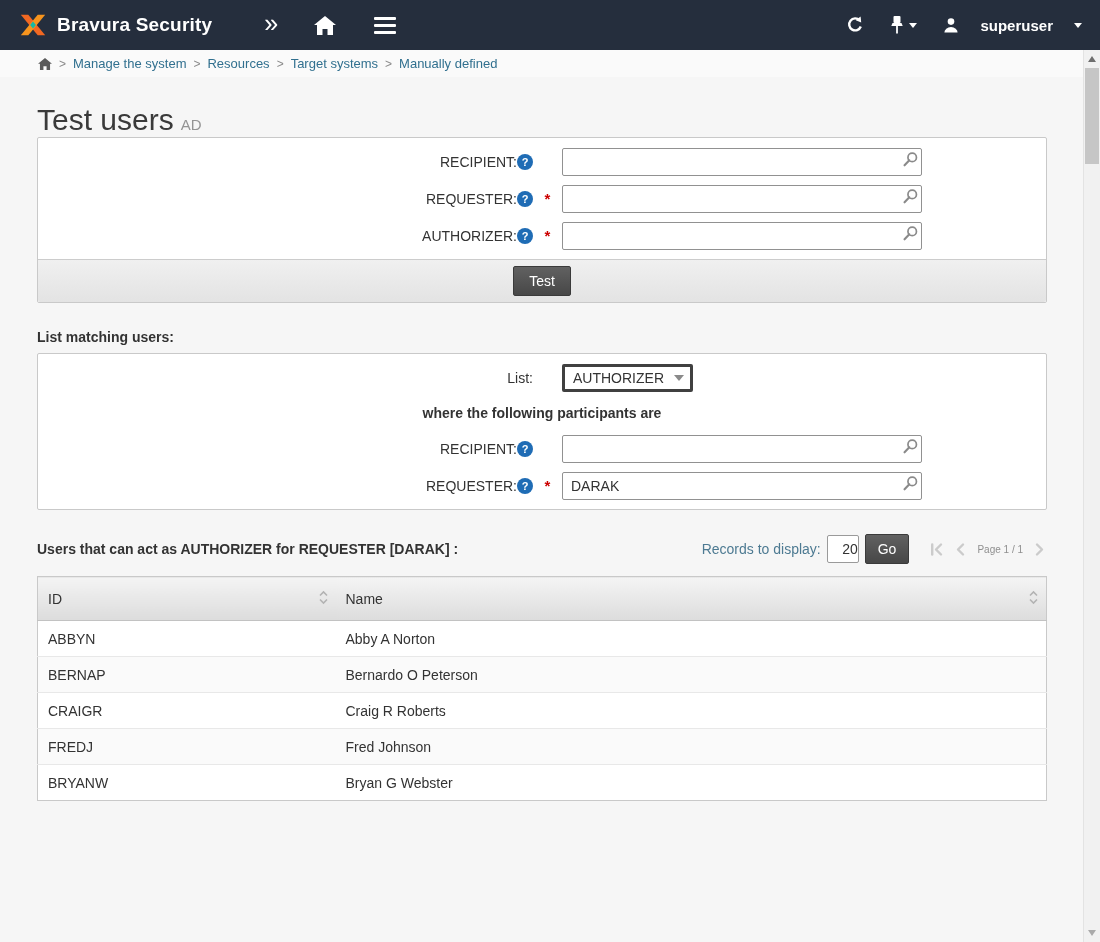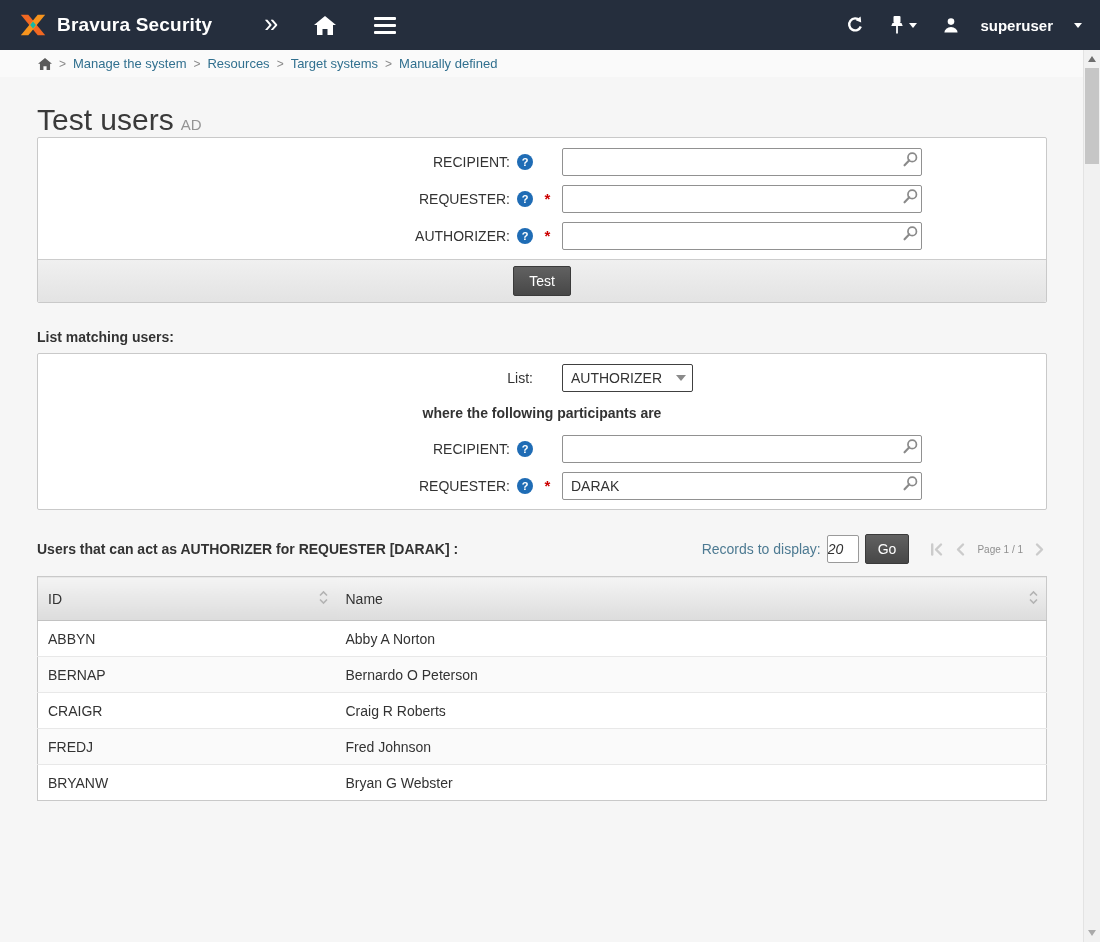--- a/index.html
+++ b/index.html
@@ -31,40 +31,40 @@
 
   
   .content { padding:0 53px 0 37px; }
   .page-title { margin-top:26px; font-size:30px; color:#3a3a3a; font-weight:400; }
   .page-title .suffix { font-size:15px; color:#949494; margin-left:7px; font-weight:400; }
   .section-label { margin:26px 0 8px; font-size:14px; font-weight:bold; color:#333; }
 
   .panel { background:#fff; border:1px solid #c9c9c9; border-radius:2px; }
   .panel-body { padding:5px 0; }
   .frow { display:flex; align-items:center; height:37px; }
-  .flabel { width:495px; display:flex; justify-content:flex-end; align-items:center; gap:7px; font-size:14px; color:#333; }
+  .flabel { width:495px; display:flex; justify-content:flex-end; align-items:center; font-size:14px; color:#333; }
   .fstar { width:29px; text-align:center; color:#cc0000; font-weight:bold; font-size:15px; }
   .help { width:16px; height:16px; border-radius:50%; background:#1f6cb5; color:#fff; font-size:11px; font-weight:bold; display:flex; align-items:center; justify-content:center; cursor:pointer; flex:none; }
   .inputwrap { position:relative; width:360px; }
   .inputwrap input { width:100%; height:28px; border:1px solid #919191; border-radius:2px; padding:0 26px 0 8px; font-size:14px; color:#333; font-family:inherit; background:#fff; }
   .mag { position:absolute; right:3px; top:3px; cursor:pointer; }
   .panel-foot { border-top:1px solid #ccc; background:linear-gradient(#f0f0f0,#e3e3e3); text-align:center; padding:6px 0; border-radius:0 0 2px 2px; }
   .btn-dark { display:inline-block; background:linear-gradient(#616161,#474747); color:#fff; font-size:14px; padding:6px 15px; border:1px solid #3a3a3a; border-radius:2px; cursor:pointer; font-family:inherit; }
 
-  .dropdown { width:131px; height:28px; border:1px solid #404040; border-radius:2px; background:#fff; display:flex; align-items:center; padding-left:8px; font-size:14px; color:#333; position:relative; cursor:pointer; }
+  .dropdown { width:131px; height:28px; border:3px solid #404040; border-radius:2px; background:#fff; display:flex; align-items:center; padding-left:8px; font-size:14px; color:#333; position:relative; cursor:pointer; }
   .dd-zone { position:absolute; right:0; top:0; width:22px; height:100%; display:flex; align-items:center; justify-content:center; }
   .dd-caret { width:0; height:0; border-left:5px solid transparent; border-right:5px solid transparent; border-top:6px solid #8a8a8a; }
   .participants { height:34px; display:flex; align-items:center; justify-content:center; font-weight:bold; font-size:14px; color:#333; }
 
   
   .results-bar { display:flex; align-items:center; margin:24px 0 12px; }
   .results-heading { font-size:14px; font-weight:bold; color:#333; }
   .results-controls { margin-left:auto; display:flex; align-items:center; gap:6px; }
   .records-label { font-size:14px; color:#4d7a92; }
-  .records-input { width:32px; height:28px; border:1px solid #9a9a9a; border-radius:2px; text-align:left; font-size:14px; font-family:inherit; color:#333;font-style:italic; }
+  .records-input { width:32px; height:28px; border:1px solid #9a9a9a; border-radius:2px; text-align:right; font-size:14px; font-family:inherit; color:#333; }
   .pager { display:flex; align-items:center; gap:9px; margin-left:14px; }
   .pg-icon { display:flex; align-items:center; cursor:pointer; }
   .page-status { color:#8f8f8f; font-size:10px; }
 
   .results-table { width:100%; border-collapse:collapse; background:#fff; border:1px solid #c9c9c9; }
   .results-table th { height:44px; text-align:left; padding:0 10px; font-size:14px; color:#333; font-weight:normal; background:linear-gradient(#f4f4f4,#dcdcdc); border-bottom:1px solid #c2c2c2; position:relative; cursor:pointer; }
   .results-table th.col-id { width:298px; }
   .sort { position:absolute; right:8px; top:50%; transform:translateY(-50%); }
   .results-table td { padding:0 10px; height:36px; font-size:14px; color:#333; border-top:1px solid #e8e8e8; }
   .results-table tbody tr:nth-child(even) td { background:#fafafa; }

